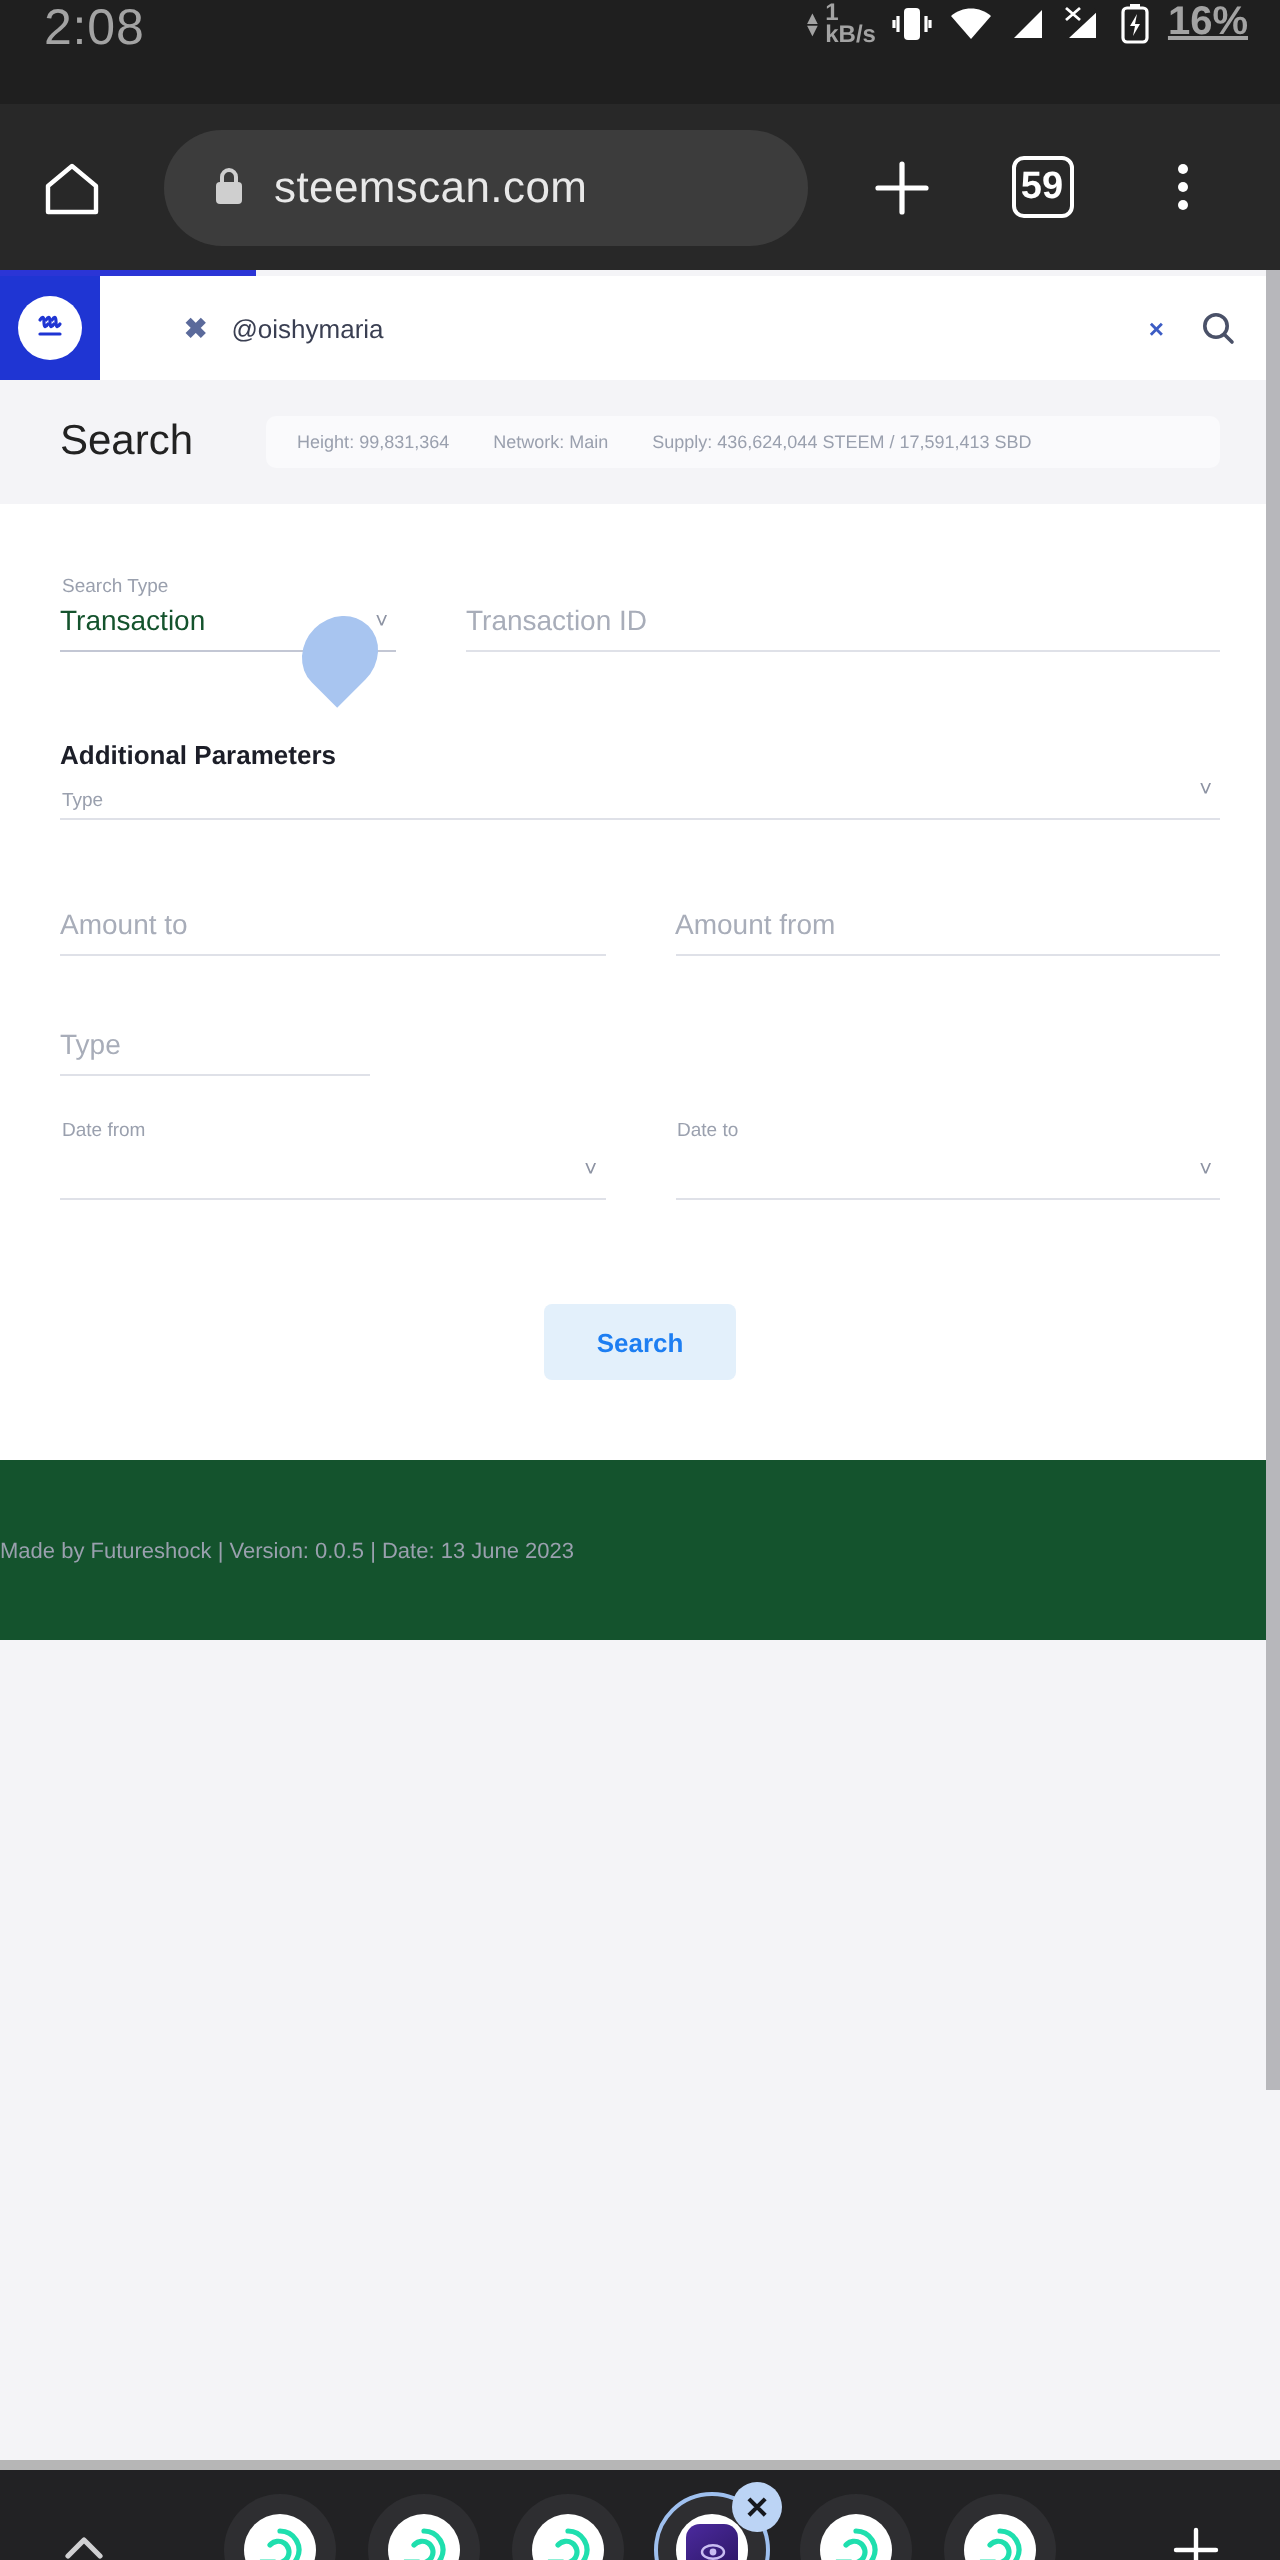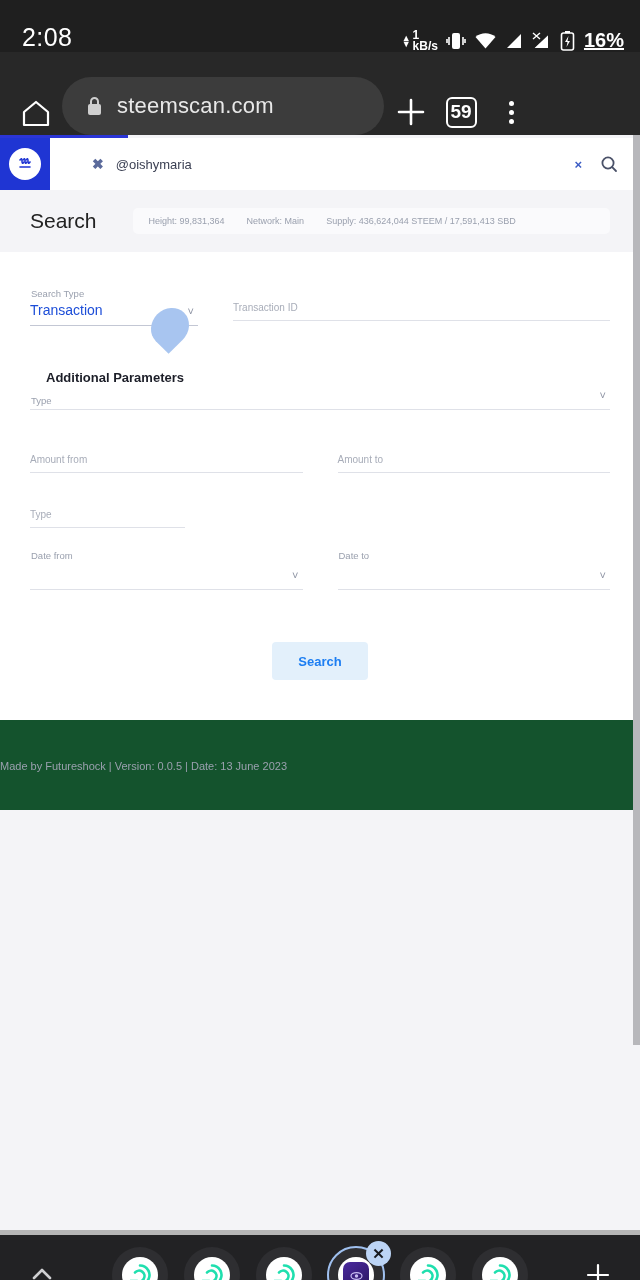--- a/index.html
+++ b/index.html
@@ -6,38 +6,38 @@
   html,body { width:640px; height:1280px; }
   body {
     font-family:"Liberation Sans", sans-serif;
     background:#f4f4f7;
     overflow:hidden;
     position:relative;
   }
 
   
   .statusbar {
-    height:52px; background:#1f1f1f; color:#ffffff;
-    display:flex; align-items:flex-end; justify-content:space-between;
+    height:52px; background:#1f1f1f; color:#a3a3a3;
+    display:flex; align-items:flex-start; justify-content:space-between;
     padding:0 16px 0 22px;
   }
   .clock { font-size:25px; letter-spacing:.4px; }
   .status-right { display:flex; align-items:center; gap:7px; }
   .netspeed { display:flex; align-items:center; gap:2px; }
   .netspeed .arrows { display:flex; flex-direction:column; line-height:6px; font-size:9px; }
   .netspeed .rate { display:flex; flex-direction:column; line-height:11px; font-size:12px; font-weight:bold; }
   .netspeed .rate .n { font-size:12px; }
   .netspeed .rate .u { font-size:12px; }
   .sicon { display:block; }
   .batt-pct { font-size:20px; font-weight:bold; margin-left:2px;text-decoration:underline; }
 
   
   .browserbar {
     height:83px; background:#282828;
-    display:flex; align-items:flex-end; padding:0 14px; gap:4px;
+    display:flex; align-items:center; padding:0 14px; gap:24px;
   }
   .home-btn { width:44px; height:44px; display:flex; align-items:center; justify-content:center; }
   .urlbox {
     flex:1; height:58px; background:#3c3c3c; border-radius:30px;
     display:flex; align-items:center; padding:0 24px; gap:14px; max-width:322px;
   }
   .url-text { color:#e8e8e8; font-size:22px; letter-spacing:.2px; }
   .chrome-btn { width:46px; height:46px; display:flex; align-items:center; justify-content:center; }
   .tabcount {
     width:31px; height:31px; border:2.5px solid #ffffff; border-radius:6px;
@@ -86,27 +86,27 @@
     height:26px; display:flex; align-items:center; gap:22px;
     padding:0 16px; flex:1; margin-right:30px;
   }
   .stat { font-size:9px; color:#9aa0ae; white-space:nowrap; }
 
   .card { background:#ffffff; padding:36px 30px 40px 30px; }
 
   .field-row { display:flex; gap:35px; }
   .field { position:relative; flex:1; padding-top:14px; }
   .flabel { font-size:9.5px; color:#9aa0ae; position:absolute; top:0; left:1px; }
-  .fvalue { font-size:14px; color:#1d4ed8; padding-bottom:7px; }
-  .fplaceholder { font-size:10px; color:#a8adb9; padding-bottom:7px; }
+  .fvalue { font-size:14px; color:#14532d; padding-bottom:7px; }
+  .fplaceholder { font-size:14px; color:#a8adb9; padding-bottom:7px; }
   .fline { height:1px; background:#dfe1e8; }
   .fline.active { background:#c3c7d4; }
   .chev { position:absolute; right:4px; bottom:9px; color:#8d93a3; font-size:11px; }
 
-  .section-title { font-size:13px; font-weight:bold; color:#1c1e28; margin:44px 0 10px 16px; }
+  .section-title { font-size:13px; font-weight:bold; color:#1c1e28; margin:44px 0 10px 0; }
 
   .gap-lg { height:30px; }
   .gap-md { height:22px; }
 
   .searchbtn-wrap { display:flex; justify-content:center; margin-top:52px; }
   .searchbtn {
     background:#e3f0fb; color:#1d7ef2; border:none;
     font-size:13px; font-weight:bold; padding:0 26px; height:38px;
     border-radius:4px; cursor:pointer; font-family:"Liberation Sans", sans-serif;
   }
@@ -295,25 +295,25 @@
     <div class="field">
       <span class="flabel">Type</span>
       <span class="chev">˅</span>
       <div class="fline"></div>
     </div>
 
     <div class="gap-lg"></div>
 
     <div class="field-row">
       <div class="field">
+        <div class="fplaceholder">Amount to</div>
+        <div class="fline"></div>
+      </div>
+      <div class="field">
         <div class="fplaceholder">Amount from</div>
-        <div class="fline"></div>
-      </div>
-      <div class="field">
-        <div class="fplaceholder">Amount to</div>
         <div class="fline"></div>
       </div>
     </div>
 
     <div class="gap-md"></div>
 
     <div class="field" style="max-width:155px">
       <div class="fplaceholder">Type</div>
       <div class="fline"></div>
     </div>

